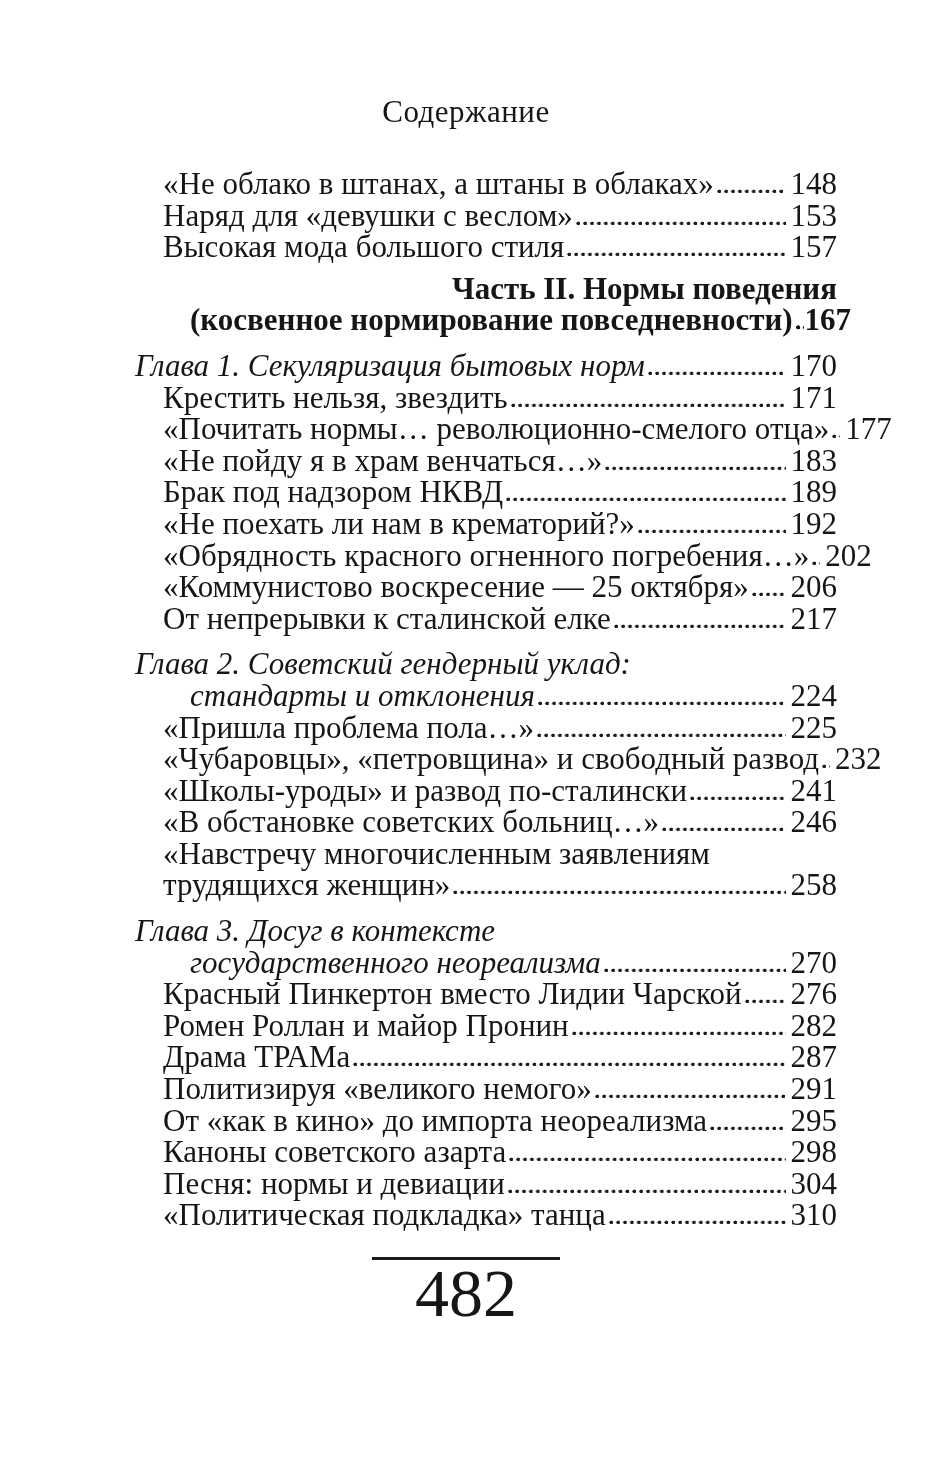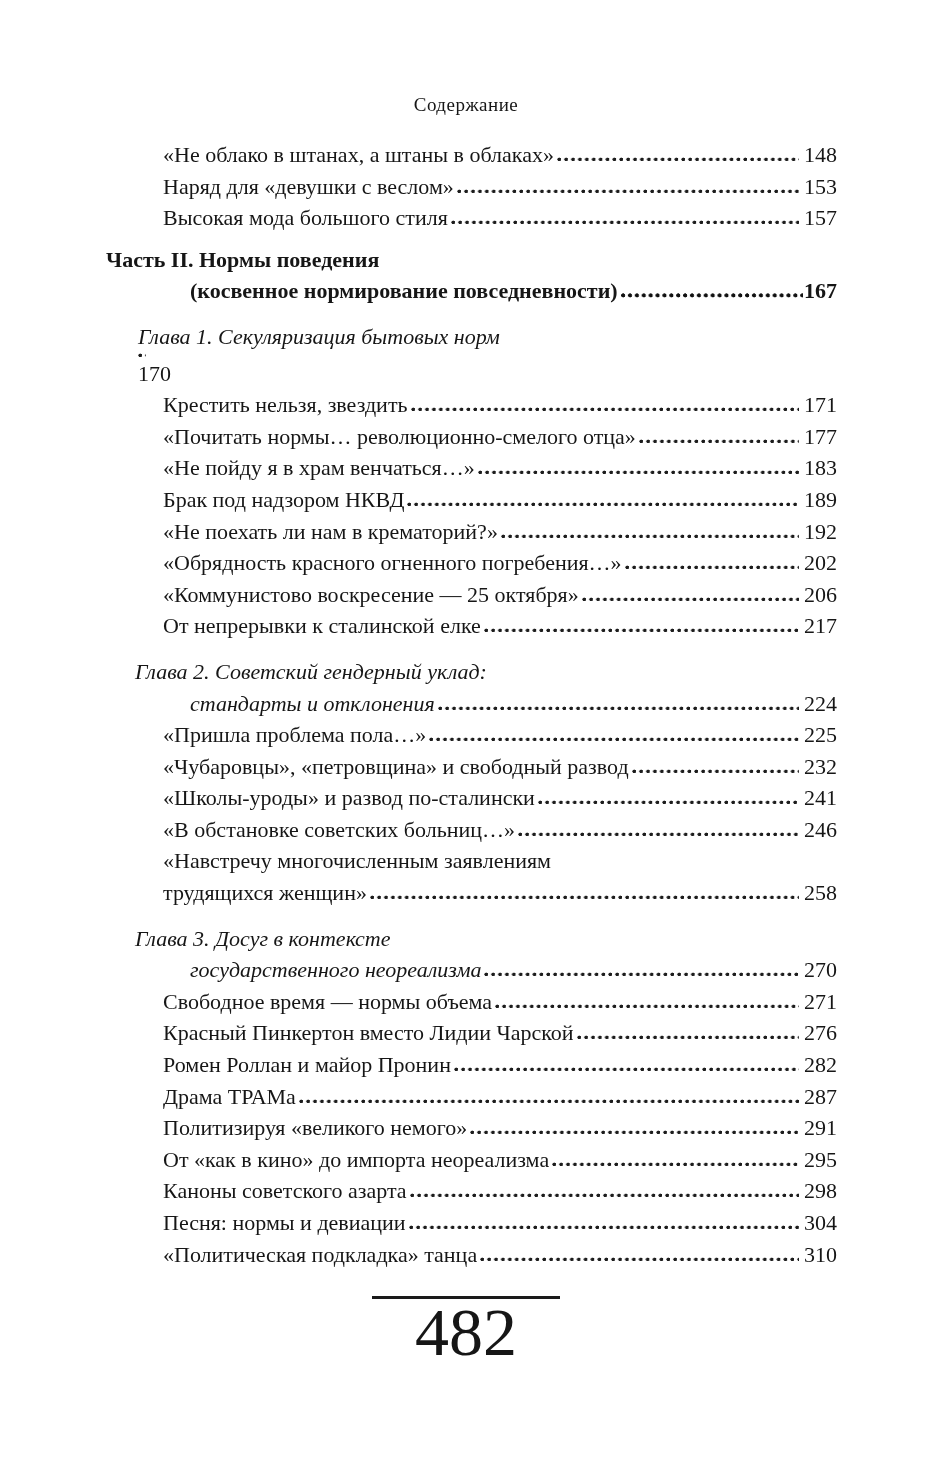--- a/index.html
+++ b/index.html
@@ -12,43 +12,43 @@
     height: 1484px;
     position: relative;
     font-family: "Liberation Serif", "DejaVu Serif", serif;
     color: #161616;
     overflow: hidden;
   }
   .title {
     margin: 0;
     padding-top: 94px;
     text-align: center;
-    font-size: 19px;
+    font-size: 31px;
     font-weight: normal;
     letter-spacing: 0.5px;
   }
   .toc {
-    margin: 23px 95px 0 106px; 
-    font-size: 22px;
+    margin: 38px 95px 0 106px; 
+    font-size: 31px;
   }
   .line {
     display: flex;
     align-items: baseline;
     line-height: 31.6px;
     white-space: nowrap;
   }
   .line .text { flex: 0 0 auto; }
   
   .line.entry        { padding-left: 57px; }
   .line.part         { padding-left: 0;    font-weight: bold; }
   .line.part-cont    { padding-left: 84px; font-weight: bold; }
-  .line.chapter      { padding-left: 29px; font-style: italic; flex-direction: column; }
+  .line.chapter      { padding-left: 29px; font-style: italic; }
   .line.chapter-cont { padding-left: 84px; font-style: italic; }
   
-  .line.part.gap    { margin-top: 10px; }
+  .line.part.gap    { margin-top: 10px; justify-content: flex-end; }
   .line.chapter.gap { margin-top: 14px; }
   
   .dots {
     flex: 1 1 auto;
     min-width: 8px;
     height: 5px;
     margin: 0 5px 0 3px;
     background-image: radial-gradient(circle at 2.2px 2.4px, #1c1c1c 1.55px, rgba(0,0,0,0) 2.1px);
     background-size: 6.9px 5px;
     background-repeat: repeat-x;
@@ -192,25 +192,20 @@
     </div>
     <div class="line chapter gap">
       <span class="text">Глава 3. Досуг в контексте</span>
     </div>
     <div class="line chapter-cont">
       <span class="text">государственного неореализма</span>
       <span class="dots"></span>
       <span class="page-num">270</span>
     </div>
     <div class="line entry">
-      <span class="text">Свободное время — нормы объема </span>
-      <span class="dots"></span>
-      <span class="page-num">271</span>
-    </div>
-    <div class="line entry">
       <span class="text">Красный Пинкертон вместо Лидии Чарской </span>
       <span class="dots"></span>
       <span class="page-num">276</span>
     </div>
     <div class="line entry">
       <span class="text">Ромен Роллан и майор Пронин</span>
       <span class="dots"></span>
       <span class="page-num">282</span>
     </div>
     <div class="line entry">

